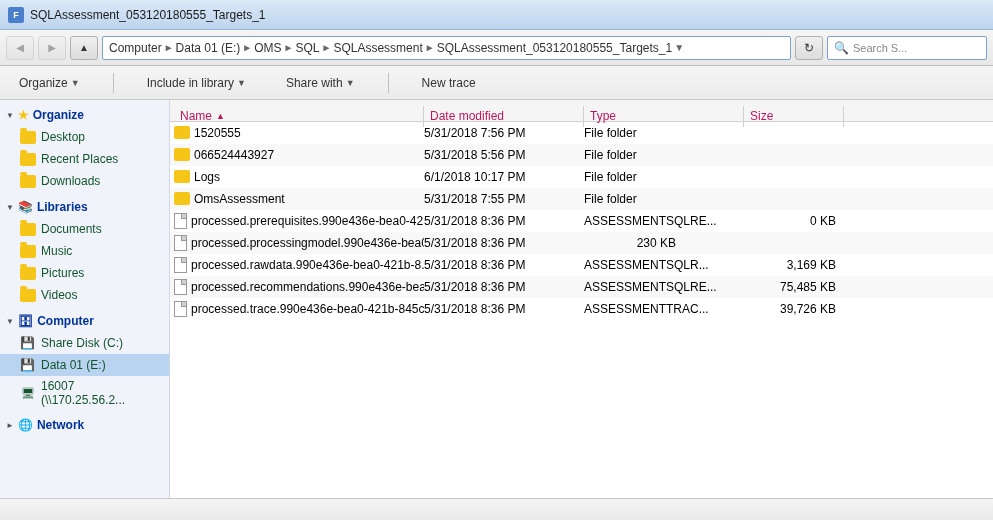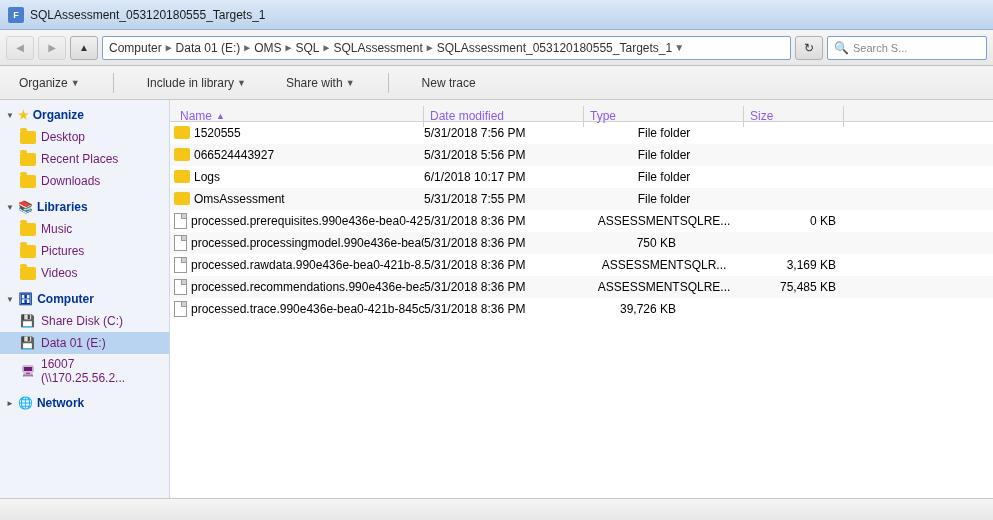--- a/index.html
+++ b/index.html
@@ -160,21 +160,21 @@
     }
     .sidebar-group-header .triangle {
       margin-right: 4px;
       font-size: 8px;
       color: #555;
     }
     .sidebar-item {
       display: flex; align-items: center;
       padding: 3px 8px 3px 20px;
       font-size: 12px;
-      color: #701a75;
+      color: #14532d;
       cursor: pointer;
     }
     .sidebar-item.selected { background: #b8d4f0; }
     .sidebar-item .item-icon {
       width: 16px; height: 16px;
       margin-right: 5px;
       flex-shrink: 0;
       display: flex; align-items: center; justify-content: center;
     }
     .folder-icon-yellow {
@@ -204,21 +204,21 @@
       display: flex;
       align-items: center;
       background: #f5f5f5;
       border-bottom: 1px solid #d0d0d0;
       height: 22px;
       padding: 0 4px;
     }
     .col-header {
       display: flex; align-items: center;
       font-size: 12px;
-      color: #8b5cf6;
+      color: #be185d;
       border-right: 1px solid #d0d0d0;
       height: 100%;
       padding: 0 6px;
       cursor: pointer;
       user-select: none;
       margin-top: 11px;
     }
     .col-name { width: 250px; }
     .col-date { width: 160px; }
     .col-type { width: 160px; }
@@ -239,21 +239,21 @@
     }
     .file-row:nth-child(even) { background: #f8f8f8; }
     .file-cell {
       overflow: hidden;
       text-overflow: ellipsis;
       white-space: nowrap;
       font-size: 12px;
     }
     .cell-name { width: 250px; display: flex; align-items: center; gap: 4px; }
     .cell-date { width: 160px; }
-    .cell-type { width: 160px; text-align: center; }
+    .cell-type { width: 160px; }
     .cell-size { width: 100px; text-align: right; padding-right: 8px; }
 
     .file-folder-icon {
       width: 16px; height: 13px;
       background: #f5c518;
       border-radius: 2px;
       flex-shrink: 0;
       position: relative;
     }
     .file-folder-icon::before {
@@ -380,20 +380,26 @@
     <div class="sidebar-section">
       <div class="sidebar-group-header">
         <span class="triangle">▼</span>
         <span style="margin-right:4px;">📚</span>
         <span>Libraries</span>
       </div>
       <div class="sidebar-item">
         <div class="item-icon">
           <div class="folder-icon-yellow"></div>
         </div>
+        <span>Documents</span>
+      </div>
+      <div class="sidebar-item">
+        <div class="item-icon">
+          <div class="folder-icon-yellow"></div>
+        </div>
         <span>Music</span>
       </div>
       <div class="sidebar-item">
         <div class="item-icon">
           <div class="folder-icon-yellow"></div>
         </div>
         <span>Pictures</span>
       </div>
       <div class="sidebar-item">
         <div class="item-icon">
@@ -496,21 +502,21 @@
     <div class="file-cell cell-date">5/31/2018 8:36 PM</div>
     <div class="file-cell cell-type">ASSESSMENTSQLRE...</div>
     <div class="file-cell cell-size">0 KB</div>
   </div>
         <div class="file-row">
     <div class="file-cell cell-name">
       <div class="file-doc-icon"></div>
       <span>processed.processingmodel.990e436e-bea0-...</span>
     </div>
     <div class="file-cell cell-date">5/31/2018 8:36 PM</div>
-    <div class="file-cell cell-size">750 KB</div>
+    <div class="file-cell cell-size">230 KB</div>
   </div>
         <div class="file-row">
     <div class="file-cell cell-name">
       <div class="file-doc-icon"></div>
       <span>processed.rawdata.990e436e-bea0-421b-8...</span>
     </div>
     <div class="file-cell cell-date">5/31/2018 8:36 PM</div>
     <div class="file-cell cell-type">ASSESSMENTSQLR...</div>
     <div class="file-cell cell-size">3,169 KB</div>
   </div>
@@ -522,20 +528,21 @@
     <div class="file-cell cell-date">5/31/2018 8:36 PM</div>
     <div class="file-cell cell-type">ASSESSMENTSQLRE...</div>
     <div class="file-cell cell-size">75,485 KB</div>
   </div>
         <div class="file-row">
     <div class="file-cell cell-name">
       <div class="file-doc-icon"></div>
       <span>processed.trace.990e436e-bea0-421b-845c-...</span>
     </div>
     <div class="file-cell cell-date">5/31/2018 8:36 PM</div>
+    <div class="file-cell cell-type">ASSESSMENTTRAC...</div>
     <div class="file-cell cell-size">39,726 KB</div>
   </div>
       </div>
   </div>
 
 </div>
 
 <div class="status-bar">
   <span></span>
 </div>

